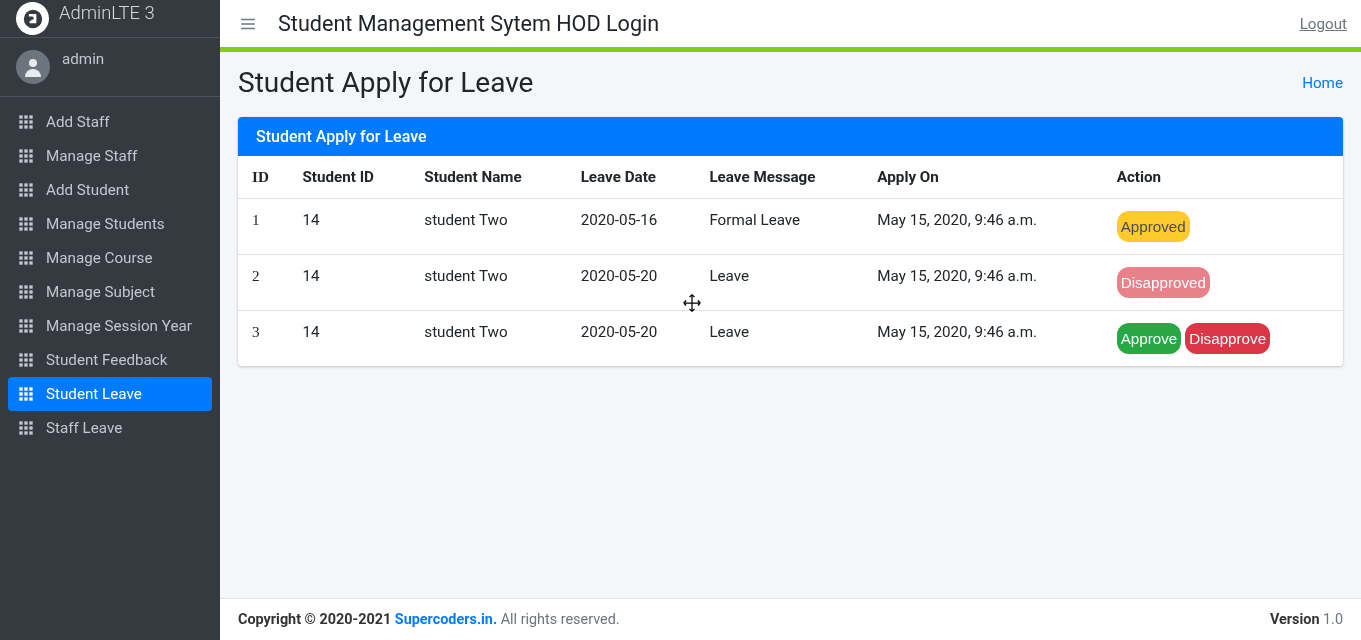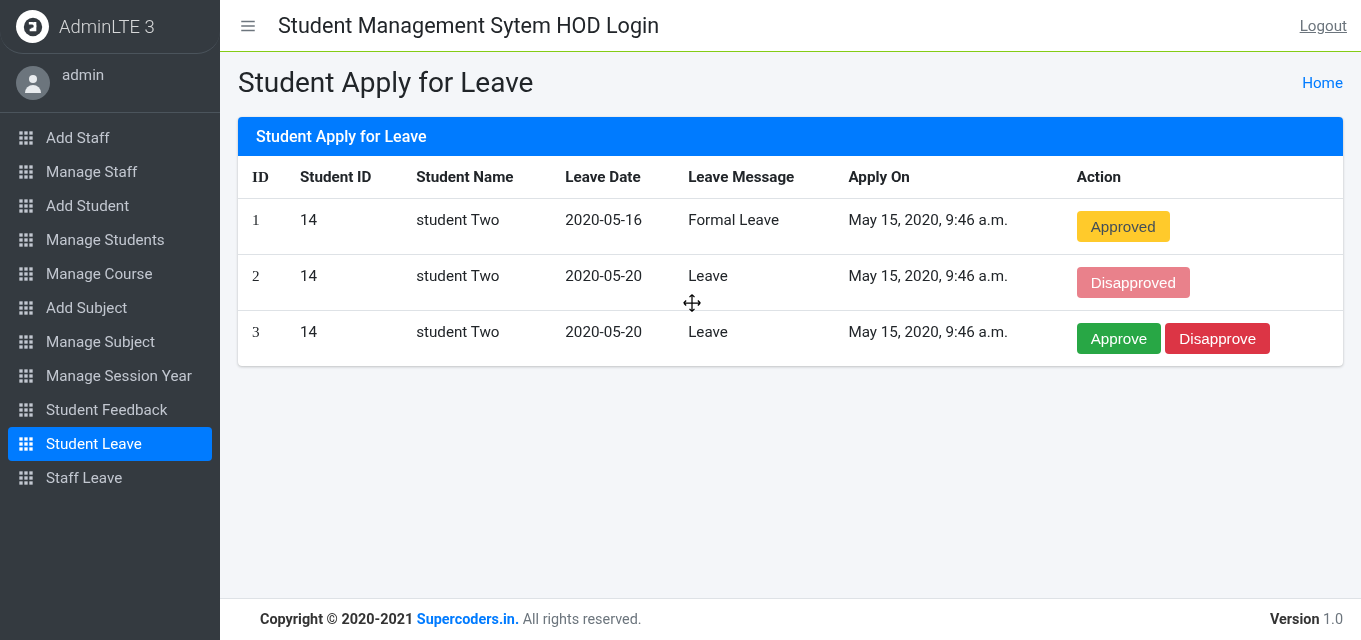--- a/index.html
+++ b/index.html
@@ -1,57 +1,57 @@
 <!DOCTYPE html>
 <html><head>
 <meta charset="utf-8">
 <style>
 * { margin: 0; padding: 0; box-sizing: border-box; }
 body { font-family: "Source Sans Pro", -apple-system, BlinkMacSystemFont, "Segoe UI", Roboto, "Helvetica Neue", Arial, sans-serif; font-size: 1rem; color: #212529; }
 .wrapper { display: flex; min-height: 640px; position: relative; }
 .sidebar { width: 220px; background: #343a40; color: #c2c7d0; display: flex; flex-direction: column; }
-.brand { display: flex; align-items: center; padding: 10px 8px; border-bottom: 1px solid #4b545c; border-radius: 23px; }
+.brand { display: flex; padding: 2px 8px; border-bottom: 1px solid #4b545c; }
 .brand-logo { width: 33px; height: 33px; border-radius: 50%; background: #fff; display: flex; align-items: center; justify-content: center; margin-left: 8px; margin-right: 10px; }
 .brand-logo svg { width: 20px; height: 20px; }
 .brand-text { font-size: 1.15rem; font-weight: 300; color: #fff; opacity: .8; }
 .user-panel { display: flex; align-items: flex-start; padding: 12px 10px; border-bottom: 1px solid #4b545c; }
 .user-panel .avatar { width: 34px; height: 34px; border-radius: 50%; background: #6c757d; display: flex; align-items: center; justify-content: center; overflow: hidden; margin-left: 6px; margin-right: 12px; }
 .user-panel .avatar svg { width: 24px; height: 24px; fill: #e9ecef; }
 .user-panel .name { color: #c2c7d0; font-size: .95rem; }
 .nav { list-style: none; padding: 8px; overflow: hidden; }
 .nav li { border-radius: 4px; }
 .nav a { display: flex; align-items: center; color: #c2c7d0; text-decoration: none; padding: 8px 10px; font-size: .95rem; border-radius: 4px; }
 .nav a.active { background: #007bff; color: #fff; }
 .nav .icon { width: 18px; margin-right: 10px; display: inline-flex; }
 .nav .icon svg { width: 16px; height: 16px; fill: currentColor; }
 .main { flex: 1; background: #f4f6f9; display: flex; flex-direction: column; }
-.topnav { background: #fff; border-bottom: 1px solid #84cc16; display: flex; align-items: center; padding: 0 14px; height: 52px; }
+.topnav { background: #fff; border-bottom: 5px solid #84cc16; display: flex; align-items: center; padding: 0 14px; height: 52px; }
 .hamburger { width: 28px; height: 28px; display: flex; align-items: center; justify-content: center; cursor: pointer; margin-right: 16px; color: #6c757d; }
 .hamburger svg { width: 18px; height: 18px; }
 .page-brand { font-size: 1.35rem; font-weight: 400; color: #212529; }
 .topnav .right { margin-left: auto; color: #6c757d; font-size: .95rem; text-align: right; }
 .content-header { display: flex; align-items: center; padding: 14px 18px 8px; }
 .content-header h1 { font-size: 1.75rem; font-weight: 400; }
 .breadcrumb { margin-left: auto; }
 .breadcrumb a { color: #007bff; text-decoration: none; font-size: .95rem; }
 .content { padding: 10px 18px 24px; flex: 1; }
 .card { background: #fff; border-radius: 4px; box-shadow: 0 0 1px rgba(0,0,0,.125), 0 1px 3px rgba(0,0,0,.2); }
 .card-header { background: #007bff; color: #fff; padding: 10px 18px; border-radius: 4px 4px 0 0; font-weight: 500; }
 .table { width: 100%; border-collapse: collapse; }
 .table th, .table td { text-align: left; padding: 12px 10px; border-top: 1px solid #dee2e6; font-size: .95rem; vertical-align: top; }
 .table th { font-weight: 700; border-top: none; }
 .table th:first-child, .table td:first-child { padding-left: 14px; font-family: Liberation Serif, serif; }
-.btn { display: inline-block; padding: 7px 14px; border-radius: 4px; font-size: .95rem; border: none; color: #fff; cursor: pointer; }
+.btn { display: inline-block; padding: 7px 4px; border-radius: 12px; font-size: .95rem; border: none; color: #fff; cursor: pointer; }
 .btn-approved { background: #ffc107; color: #1f2d3d; opacity: .85; }
 .btn-disapproved { background: #dc3545; opacity: .62; }
 .btn-approve { background: #28a745; }
 .btn-disapprove { background: #dc3545; }
 .actions .btn { margin-right: 4px; }
 .footer { background: #fff; border-top: 1px solid #dee2e6; padding: 12px 18px; font-size: .9rem; color: #6c757d; display: flex; }
-.footer strong { color: #333; margin-left: 22px; }
+.footer strong { color: #333; }
 .footer a { color: #007bff; text-decoration: none; font-weight: 700; }
 .footer .ver { margin-left: auto; }
 .move-cursor { position: absolute; left: 682px; top: 293px; pointer-events: none; }
 .move-cursor svg { width: 20px; height: 20px; stroke: #000; fill: none; stroke-width: 1.5; }
 </style>
 </head>
 <body>
 
 <div class="wrapper">
   <aside class="sidebar">
@@ -156,38 +156,20 @@
                 <rect x="17" y="2" width="5" height="5"></rect>
                 <rect x="2" y="9.5" width="5" height="5"></rect>
                 <rect x="9.5" y="9.5" width="5" height="5"></rect>
                 <rect x="17" y="9.5" width="5" height="5"></rect>
                 <rect x="2" y="17" width="5" height="5"></rect>
                 <rect x="9.5" y="17" width="5" height="5"></rect>
                 <rect x="17" y="17" width="5" height="5"></rect>
               </svg>
             </span>
             <span>Manage Course</span>
-          </a>
-        </li>
-        <li>
-          <a href="#">
-            <span class="icon">
-              <svg viewBox="0 0 24 24">
-                <rect x="2" y="2" width="5" height="5"></rect>
-                <rect x="9.5" y="2" width="5" height="5"></rect>
-                <rect x="17" y="2" width="5" height="5"></rect>
-                <rect x="2" y="9.5" width="5" height="5"></rect>
-                <rect x="9.5" y="9.5" width="5" height="5"></rect>
-                <rect x="17" y="9.5" width="5" height="5"></rect>
-                <rect x="2" y="17" width="5" height="5"></rect>
-                <rect x="9.5" y="17" width="5" height="5"></rect>
-                <rect x="17" y="17" width="5" height="5"></rect>
-              </svg>
-            </span>
-            <span>Add Subject</span>
           </a>
         </li>
         <li>
           <a href="#">
             <span class="icon">
               <svg viewBox="0 0 24 24">
                 <rect x="2" y="2" width="5" height="5"></rect>
                 <rect x="9.5" y="2" width="5" height="5"></rect>
                 <rect x="17" y="2" width="5" height="5"></rect>
                 <rect x="2" y="9.5" width="5" height="5"></rect>

